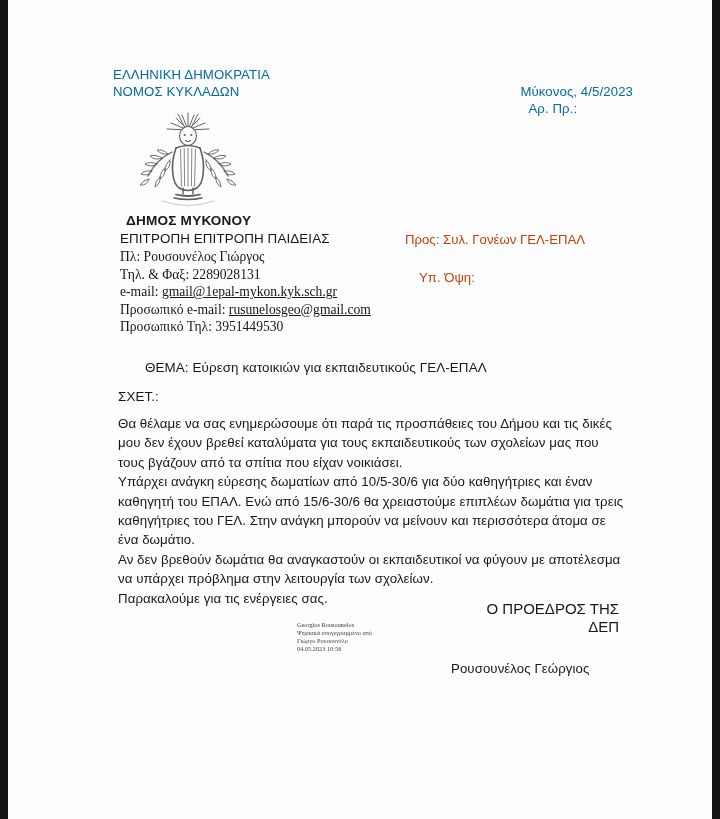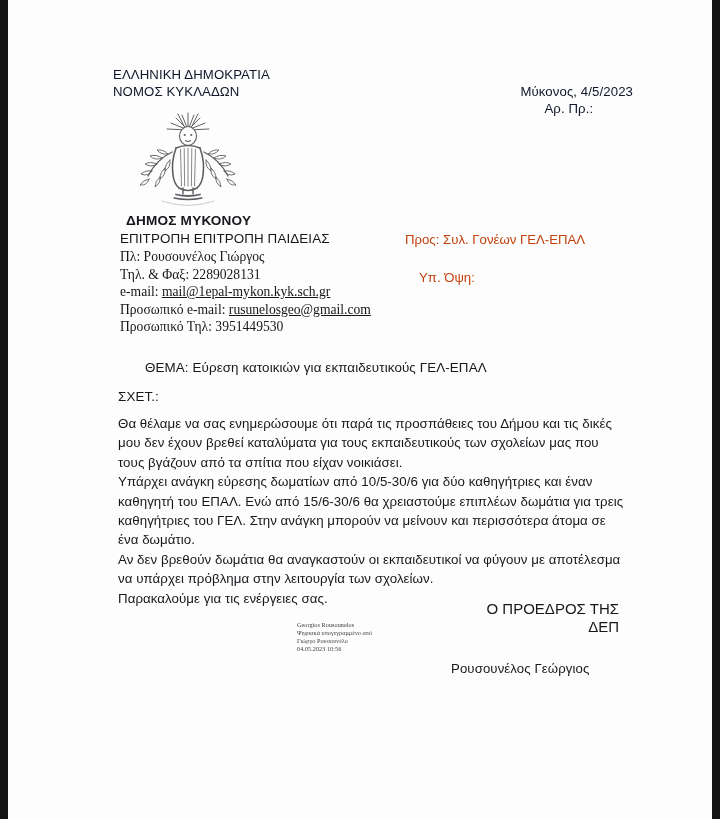--- a/index.html
+++ b/index.html
@@ -38,26 +38,26 @@
     left: 105px;
     top: 66px;
     width: 520px;
     display: flex;
     justify-content: space-between;
     align-items: flex-start;
   }
   .org-block, .date-block {
     font-size: 13.2px;
     line-height: 17px;
-    color: #0f172a;
+    color: #0369a1;
     letter-spacing: 0.1px;
     white-space: pre-line;
   }
   .date-block { padding-left: 6px; }
-  .date-block .sub { padding-left: 8px; display: block; margin-left: 16px; }
+  .date-block .sub { padding-left: 8px; display: block; }
 
   
   .emblem-wrap {
     position: absolute;
     left: 124px;
     top: 108px;
     width: 112px;
     height: 100px;
     opacity: 0.82;
   }
@@ -254,21 +254,21 @@
     </svg>
   </div>
 
   <div class="identity">
     <div class="muni-name">ΔΗΜΟΣ ΜΥΚΟΝΟΥ</div>
     <div class="committee">ΕΠΙΤΡΟΠΗ ΕΠΙΤΡΟΠΗ ΠΑΙΔΕΙΑΣ</div>
     <div class="contact-line">Πλ: Ρουσουνέλος Γιώργος</div>
     <div class="contact-line">Τηλ. &amp; Φαξ: 2289028131</div>
     <div class="contact-line">
       <span>e-mail:</span>
-      <span class="link">mail@1epal-mykon.kyk.sch.gr</span>
+      <span class="link">gmail@1epal-mykon.kyk.sch.gr</span>
     </div>
     <div class="contact-line">
       <span>Προσωπικό e-mail:</span>
       <span class="link">rusunelosgeo@gmail.com</span>
     </div>
     <div class="contact-line">Προσωπικό Τηλ: 3951449530</div>
   </div>
 
   <div class="recipient">
     <span>Προς: Συλ. Γονέων ΓΕΛ-ΕΠΑΛ</span>

